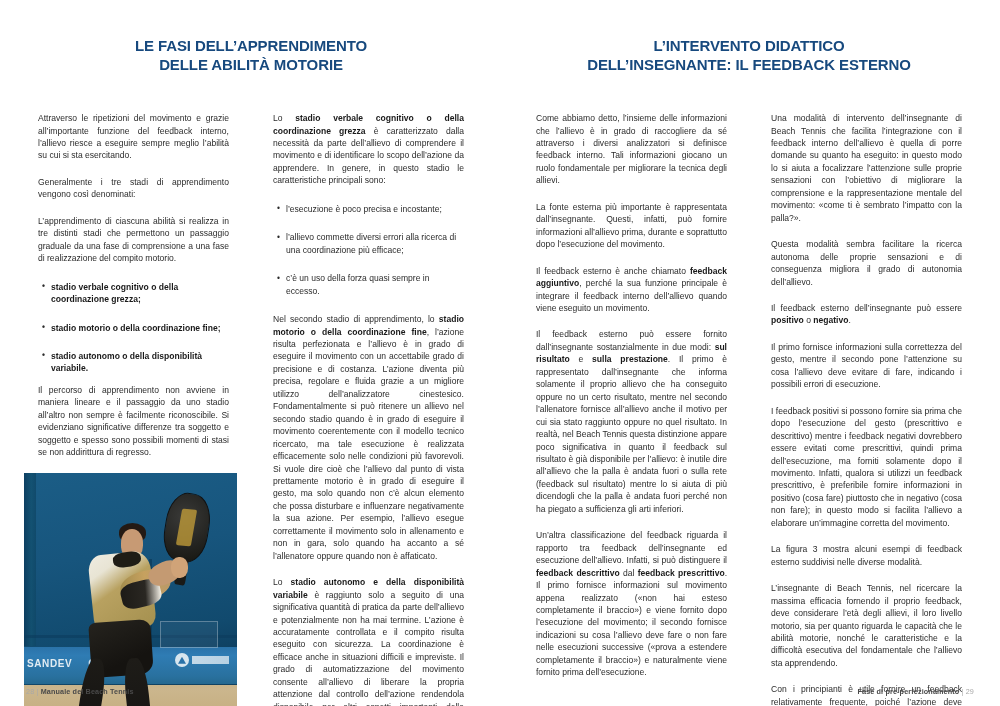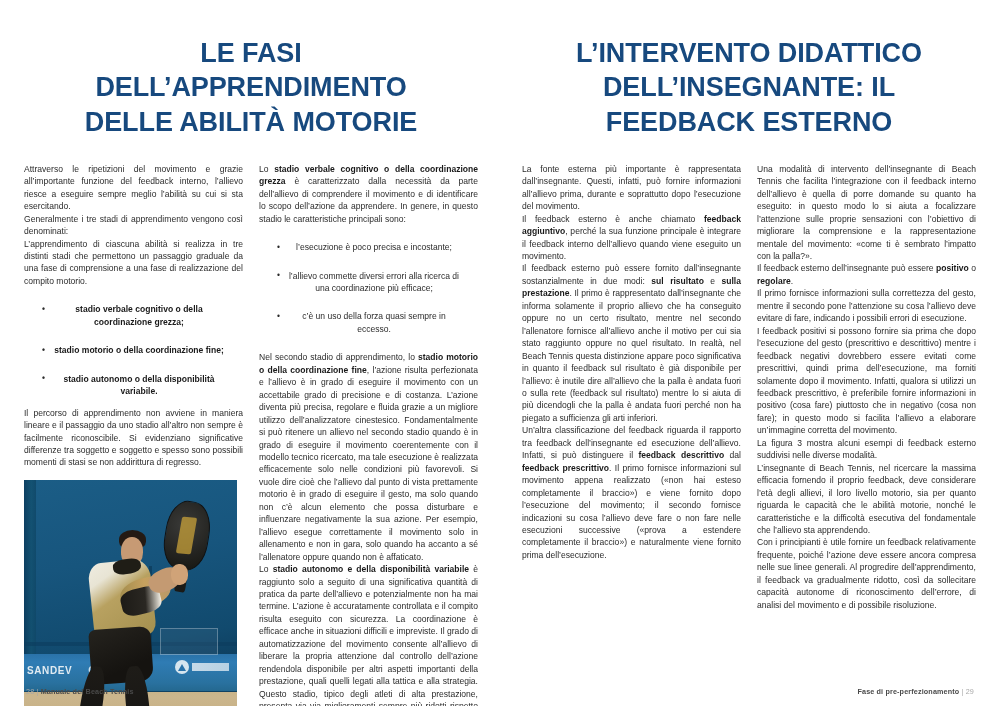--- a/index.html
+++ b/index.html
@@ -22,63 +22,63 @@
     width: 500px; height: 706px;
     position: relative;
     background: #ffffff;
   }
   .page-left  { padding: 0 22px 0 24px; }
   .page-right { padding: 0 24px 12px 22px; }
 
   .page-title {
     color: #17497E;
     font-weight: bold;
-    font-size: 27px;
+    font-size: 15px;
     line-height: 1.27;
     text-align: center;
     letter-spacing: -0.1px;
     margin: 0;
     padding-top: 36px;
     padding-bottom: 0;
   }
   .page-title .ln { display: block; }
   .title-left  { padding-left: 28px; padding-right: 28px; }
   .title-right { padding-left: 12px; padding-right: 12px; }
 
   .cols {
     display: flex;
     gap: 16px;
     margin-top: 24px;
   }
   .col { width: 219px; }
   .page-right .col { width: 221px; }
 
   p.body {
-    margin: 0;
+    margin: 14px;
     font-size: 8.55px;
     line-height: 12.45px;
     color: #2b2b2b;
     text-align: justify;
     text-justify: inter-word;
     hyphens: manual;
   }
   p.body + p.body { margin-top: 0; }
   p.gap { margin-top: 9px; }
   p.body b, li b { font-weight: bold; color: #1a1a1a; }
 
   ul.bul {
     margin: 7px 0 0 0;
     padding: 0 0 0 11px;
     list-style: none;
   }
   ul.bul li {
     font-size: 8.55px;
     line-height: 12.45px;
     color: #2b2b2b;
-    text-align: center;
+    text-align: left;
     position: relative;
     margin: 16px;
   }
   ul.bul li::before {
     content: "\2022";
     position: absolute;
     left: -9px;
     top: -0.5px;
     font-size: 8.5px;
     color: #2b2b2b;
@@ -377,35 +377,37 @@
   <div class="page page-right">
 
     <h1 class="page-title title-right">
       <span class="ln">L’INTERVENTO DIDATTICO</span>
       <span class="ln">DELL’INSEGNANTE: IL FEEDBACK ESTERNO</span>
     </h1>
 
     <div class="cols">
 
       <div class="col">
+        <p class="body">Come abbiamo detto, l’insieme delle informazioni che l’allievo è in grado di raccogliere da sé attraverso i diversi analizzatori si definisce feedback interno. Tali informazioni giocano un ruolo fondamentale per migliorare la tecnica degli allievi.</p>
 
 
         <p class="body">La fonte esterna più importante è rappresentata dall’insegnante. Questi, infatti, può fornire informazioni all’allievo prima, durante e soprattutto dopo l’esecuzione del movimento.</p>
 
         <p class="body"><span>Il feedback esterno è anche chiamato </span><b>feedback aggiuntivo</b><span>, perché la sua funzione principale è integrare il feedback interno dell’allievo quando viene eseguito un movimento.</span></p>
 
         <p class="body"><span>Il feedback esterno può essere fornito dall’insegnante sostanzialmente in due modi: </span><b>sul risultato</b><span> e </span><b>sulla prestazione</b><span>. Il primo è rappresentato dall’insegnante che informa solamente il proprio allievo che ha conseguito oppure no un certo risultato, mentre nel secondo l’allenatore fornisce all’allievo anche il motivo per cui sia stato raggiunto oppure no quel risultato. In realtà, nel Beach Tennis questa distinzione appare poco significativa in quanto il feedback sul risultato è già disponibile per l’allievo: è inutile dire all’allievo che la palla è andata fuori o sulla rete (feedback sul risultato) mentre lo si aiuta di più dicendogli che la palla è andata fuori perché non ha piegato a sufficienza gli arti inferiori.</span></p>
 
         <p class="body"><span>Un’altra classificazione del feedback riguarda il rapporto tra feedback dell’insegnante ed esecuzione dell’allievo. Infatti, si può distinguere il </span><b>feedback descrittivo</b><span> dal </span><b>feedback prescrittivo</b><span>. Il primo fornisce informazioni sul movimento appena realizzato («non hai esteso completamente il braccio») e viene fornito dopo l’esecuzione del movimento; il secondo fornisce indicazioni su cosa l’allievo deve fare o non fare nelle esecuzioni successive («prova a estendere completamente il braccio») e naturalmente viene fornito prima dell’esecuzione.</span></p>
       </div>
 
       <div class="col">
         <p class="body">Una modalità di intervento dell’insegnante di Beach Tennis che facilita l’integrazione con il feedback interno dell’allievo è quella di porre domande su quanto ha eseguito: in questo modo lo si aiuta a focalizzare l’attenzione sulle proprie sensazioni con l’obiettivo di migliorare la comprensione e la rappresentazione mentale del movimento: «come ti è sembrato l’impatto con la palla?».</p>
-
-        <p class="body"><span>Il feedback esterno dell’insegnante può essere </span><b>positivo</b><span> o </span><b>regolare</b><span>.</span></p>
+        <p class="body">Questa modalità sembra facilitare la ricerca autonoma delle proprie sensazioni e di conseguenza migliora il grado di autonomia dell’allievo.</p>
+
+        <p class="body"><span>Il feedback esterno dell’insegnante può essere </span><b>positivo</b><span> o </span><b>negativo</b><span>.</span></p>
 
         <p class="body">Il primo fornisce informazioni sulla correttezza del gesto, mentre il secondo pone l’attenzione su cosa l’allievo deve evitare di fare, indicando i possibili errori di esecuzione.</p>
         <p class="body">I feedback positivi si possono fornire sia prima che dopo l’esecuzione del gesto (prescrittivo e descrittivo) mentre i feedback negativi dovrebbero essere evitati come prescrittivi, quindi prima dell’esecuzione, ma forniti solamente dopo il movimento. Infatti, qualora si utilizzi un feedback prescrittivo, è preferibile fornire informazioni in positivo (cosa fare) piuttosto che in negativo (cosa non fare); in questo modo si facilita l’allievo a elaborare un’immagine corretta del movimento.</p>
         <p class="body gap">La figura 3 mostra alcuni esempi di feedback esterno suddivisi nelle diverse modalità.</p>
         <p class="body gap">L’insegnante di Beach Tennis, nel ricercare la massima efficacia fornendo il proprio feedback, deve considerare l’età degli allievi, il loro livello motorio, sia per quanto riguarda le capacità che le abilità motorie, nonché le caratteristiche e la difficoltà esecutiva del fondamentale che l’allievo sta apprendendo.</p>
         <p class="body">Con i principianti è utile fornire un feedback relativamente frequente, poiché l’azione deve essere ancora compresa nelle sue linee generali. Al progredire dell’apprendimento, il feedback va gradualmente ridotto, così da sollecitare capacità autonome di riconoscimento dell’errore, di analisi del movimento e di possibile risoluzione.</p>
       </div>
 
     </div>
 

